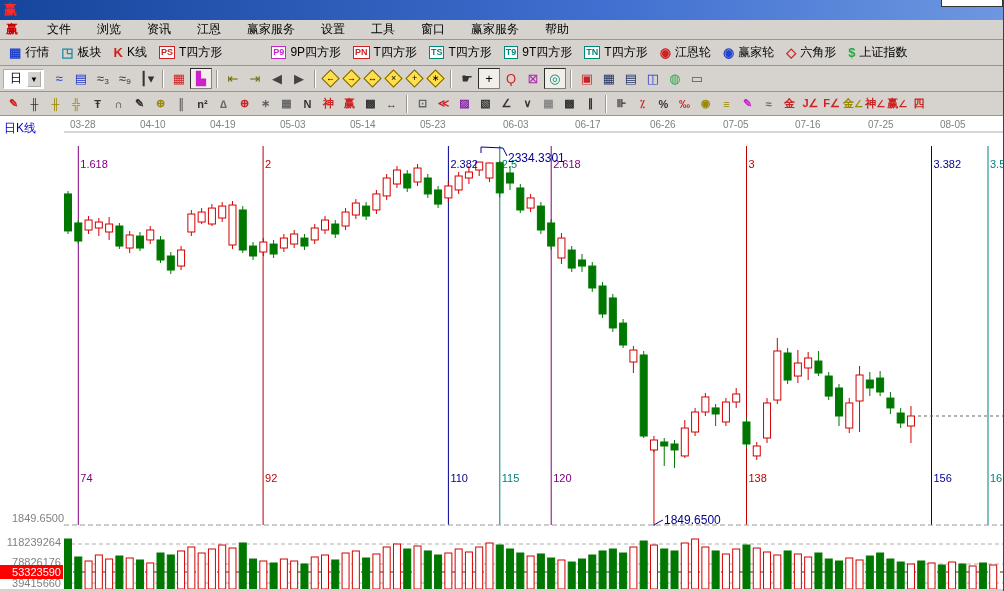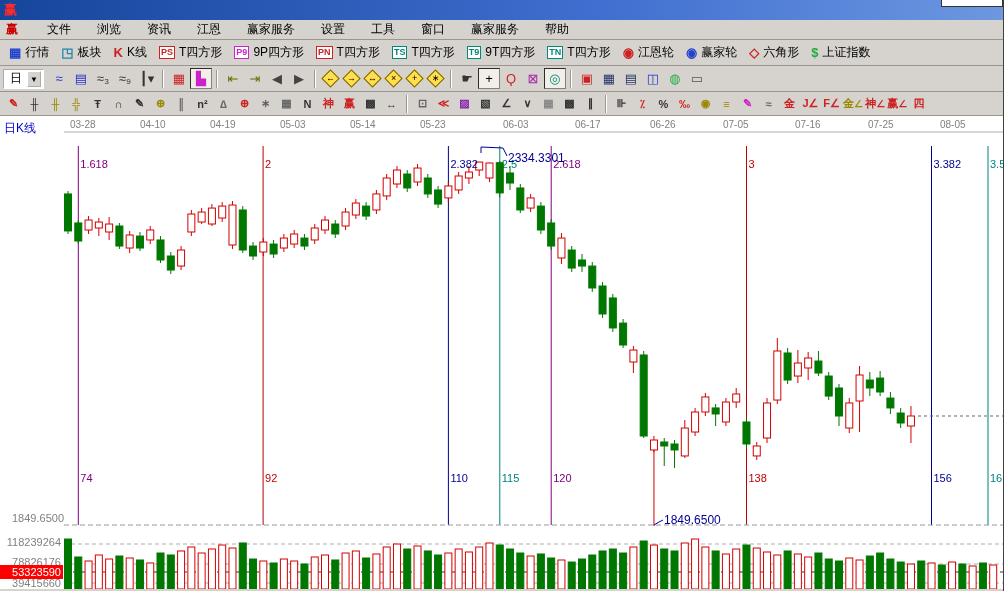--- a/index.html
+++ b/index.html
@@ -70,21 +70,21 @@
       </button>
       <button class="tbtn">
         <span class="ticon" style="color: rgb(204, 34, 34);">K</span>
         <span>K线</span>
       </button>
       <button class="tbtn">
         <span class="badge" style="color: rgb(204, 34, 34);">PS</span>
         <span>T四方形</span>
       </button>
       <button class="tbtn">
-        <span class="badge" style="color: rgb(204, 34, 204);">P9</span>
+        <span class="badge" style="color: rgb(204, 34, 204); margin-left: 37px;">P9</span>
         <span>9P四方形</span>
       </button>
       <button class="tbtn">
         <span class="badge" style="color: rgb(204, 34, 34);">PN</span>
         <span>T四方形</span>
       </button>
       <button class="tbtn">
         <span class="badge" style="color: rgb(0, 136, 120);">TS</span>
         <span>T四方形</span>
       </button>

